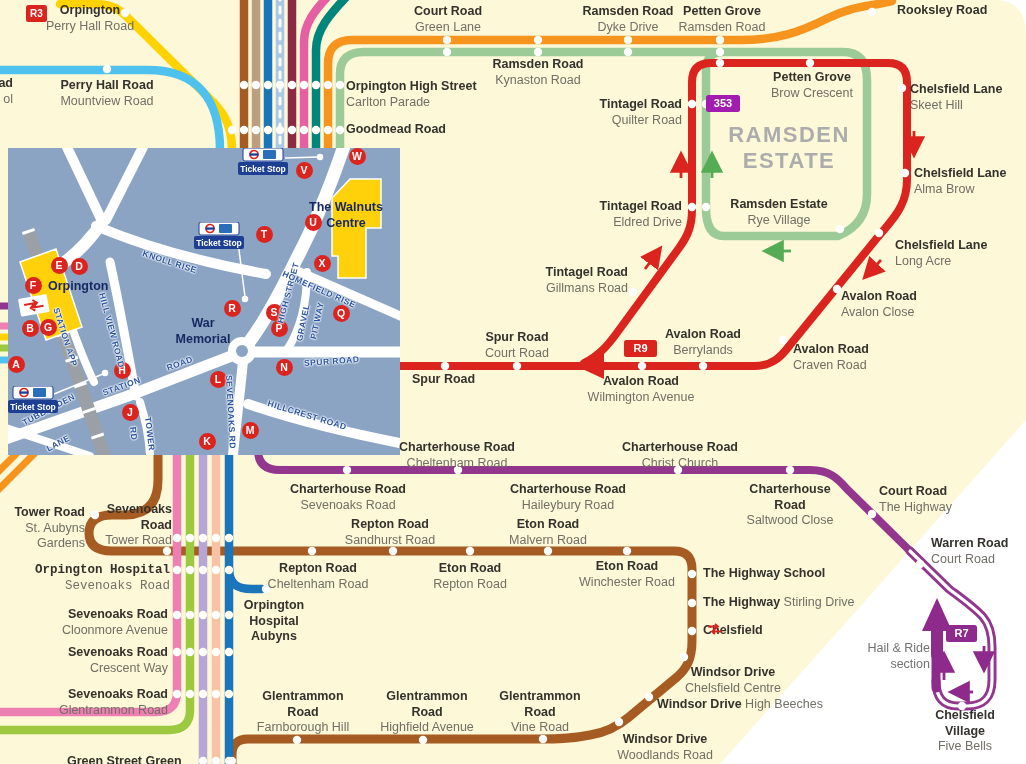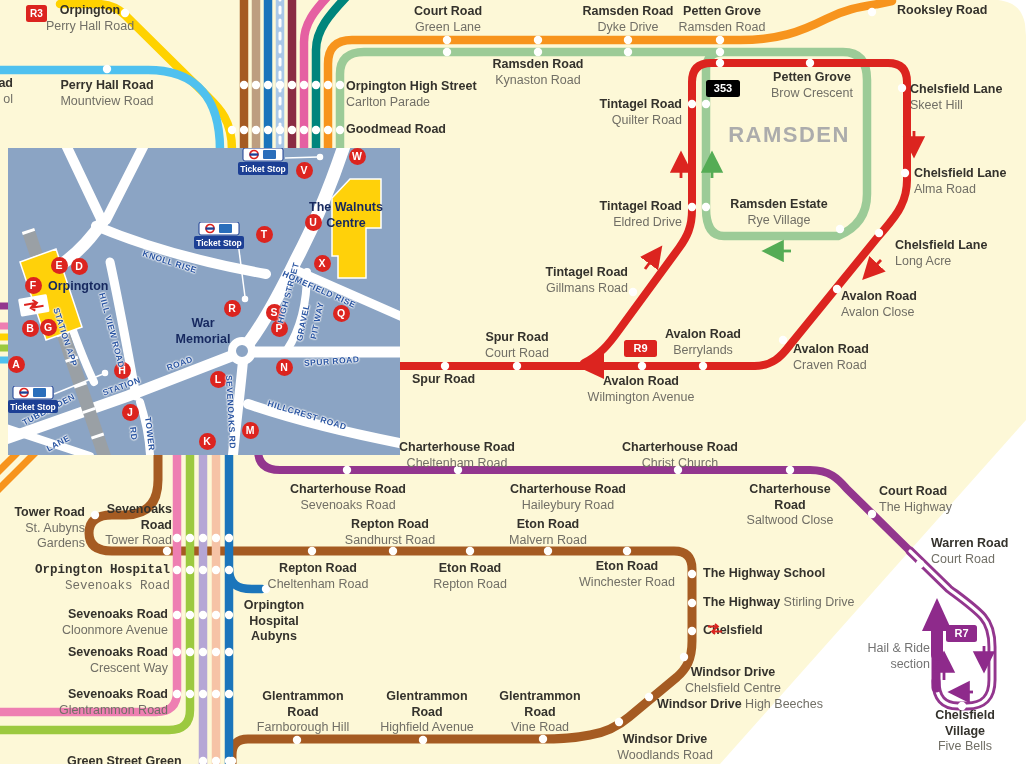--- a/index.html
+++ b/index.html
@@ -246,23 +246,24 @@
         <line x1="791" y1="251" x2="767" y2="251" stroke="#55AC55" stroke-width="2.8" marker-end="url(#ahg)"></line>
         <line x1="944" y1="680" x2="944" y2="656" stroke="#8E2A8B" stroke-width="2.8" marker-end="url(#ahp)"></line>
         <line x1="984" y1="646" x2="984" y2="668" stroke="#8E2A8B" stroke-width="2.8" marker-end="url(#ahp)"></line>
         <line x1="973" y1="692" x2="953" y2="692" stroke="#8E2A8B" stroke-width="2.8" marker-end="url(#ahp)"></line>
       </g>
 </svg>
 
 <div id="labels">
   <div class="area-lbl" style="left:789px;top:122px">
     <div>RAMSDEN</div>
+    <div>ESTATE</div>
   </div>
   <div class="badge" style="left:26px;top:5px;width:21px;background:#DC241F;font-size:10px">R3</div>
-  <div class="badge" style="left:706px;top:80px;width:34px;background:#000000">353</div>
+  <div class="badge" style="left:706px;top:95px;width:34px;background:#a21caf">353</div>
   <div class="badge" style="left:624px;top:340px;width:33px;background:#DC241F">R9</div>
   <div class="badge" style="left:946px;top:625px;width:31px;background:#8E2A8B">R7</div>
 <div class="lbl a-c" style="left: 90px; top: 3px;">
         <div><span class="s1">Orpington</span></div>
         <div><span class="s0">Perry Hall Road</span></div>
       </div>
       <div class="lbl a-r" style="left: 13px; top: 76px;">
         <div><span class="s1">ad</span></div>
         <div><span class="s0">ol</span></div>
       </div>
@@ -303,21 +304,21 @@
       <div class="lbl a-c" style="left: 812px; top: 70px;">
         <div><span class="s1">Petten Grove</span></div>
         <div><span class="s0">Brow Crescent</span></div>
       </div>
       <div class="lbl a-l" style="left: 910px; top: 82px;">
         <div><span class="s1">Chelsfield Lane</span></div>
         <div><span class="s0">Skeet Hill</span></div>
       </div>
       <div class="lbl a-l" style="left: 914px; top: 166px;">
         <div><span class="s1">Chelsfield Lane</span></div>
-        <div><span class="s0">Alma Road</span></div>
+        <div><span class="s0">Alma Brow</span></div>
       </div>
       <div class="lbl a-r" style="left: 682px; top: 199px;">
         <div><span class="s1">Tintagel Road</span></div>
         <div><span class="s0">Eldred Drive</span></div>
       </div>
       <div class="lbl a-c" style="left: 779px; top: 197px;">
         <div><span class="s1">Ramsden Estate</span></div>
         <div><span class="s0">Rye Village</span></div>
       </div>
       <div class="lbl a-l" style="left: 895px; top: 238px;">

